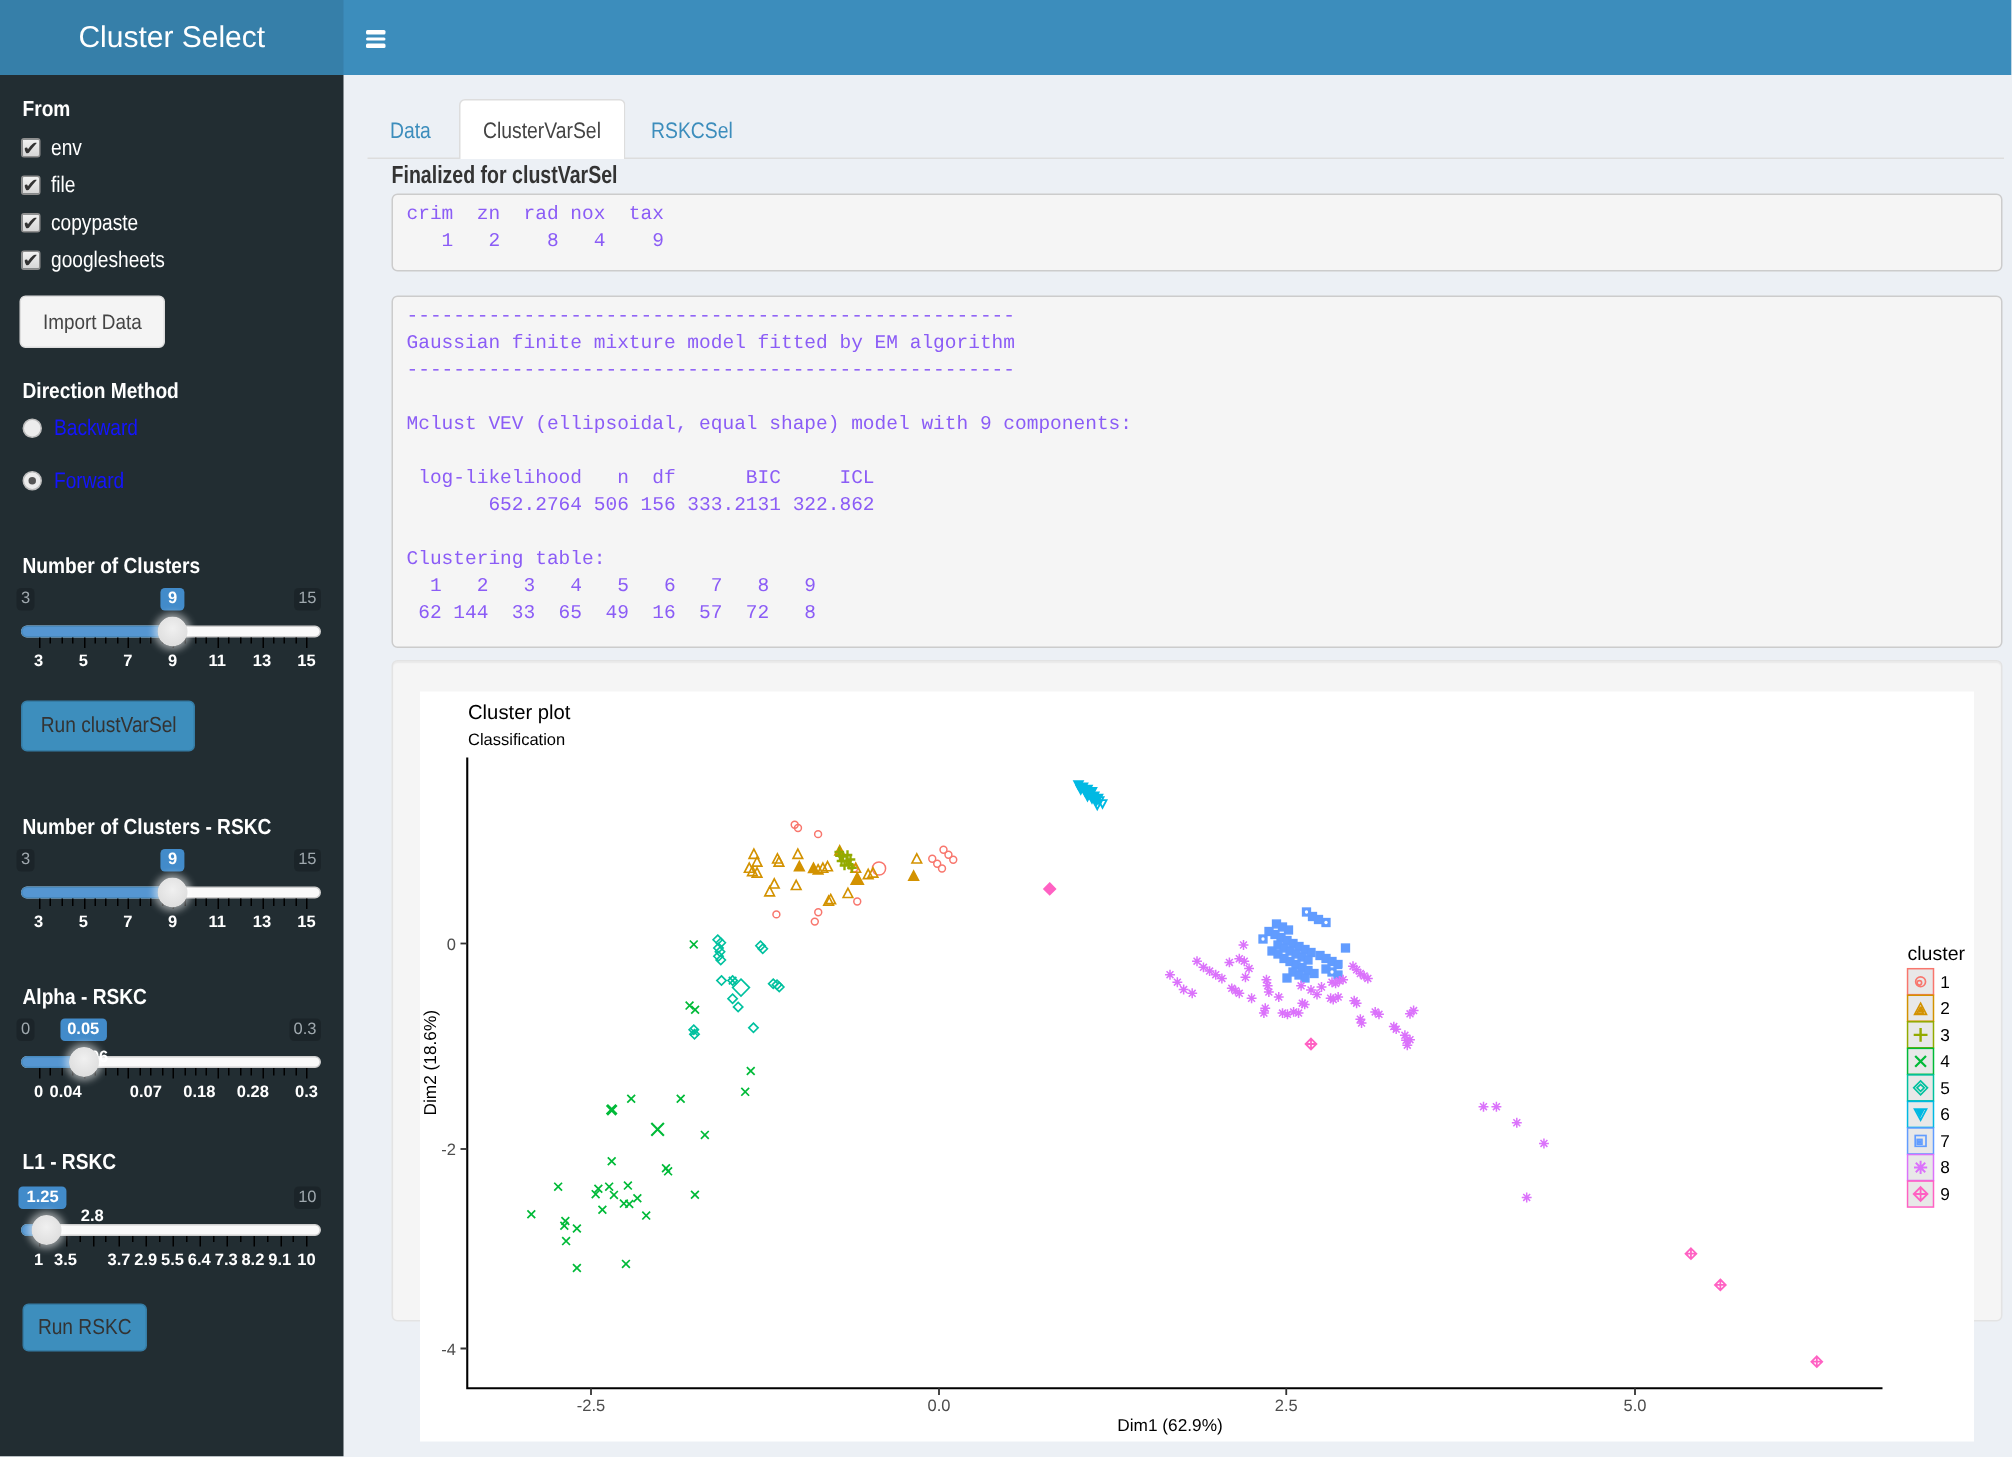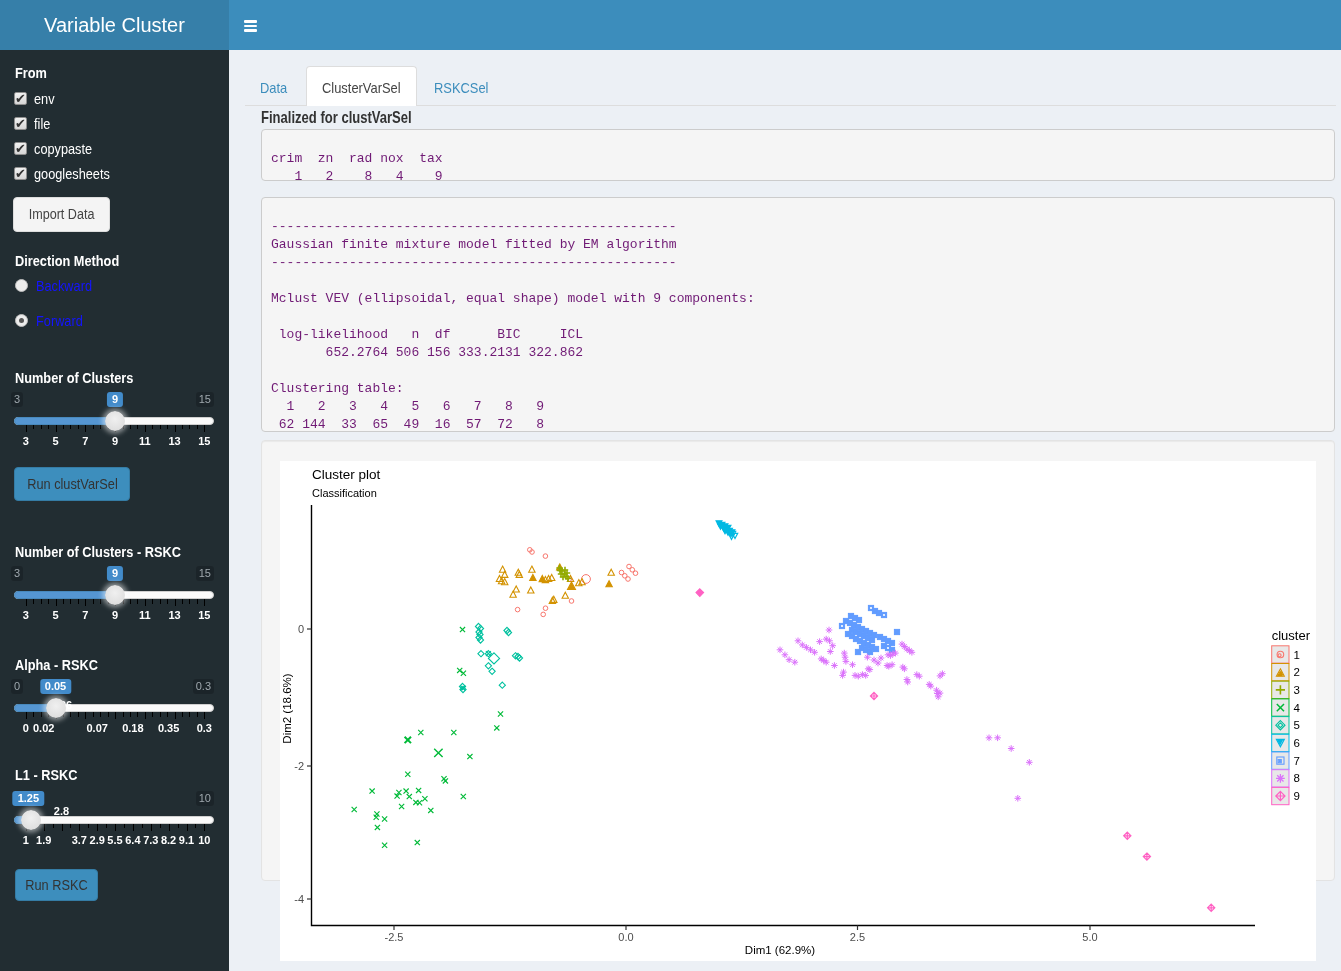--- a/index.html
+++ b/index.html
@@ -8,26 +8,26 @@
 .cbx{position:absolute;width:13px;height:13px;border:1px solid #8f8f8f;border-radius:2px;
  background:linear-gradient(#f2f2f2,#d6d6d6);color:#333;font-size:13px;line-height:12px;text-align:center}
 .wlab{position:absolute;color:#fff;font-size:15px;white-space:nowrap;transform:scaleX(0.85);transform-origin:0 50%}
 .blab{position:absolute;color:#1414ff;font-size:15px;white-space:nowrap;transform:scaleX(0.85);transform-origin:0 50%}
 .mm{position:absolute;color:#9fa8ae;font-size:11px;background:rgba(0,0,0,0.18);
  padding:0 3px;border-radius:3px;line-height:15px}
 .tip{position:absolute;color:#fff;font-size:11px;font-weight:bold;background:#428bca;
  padding:0 5px;border-radius:3px;line-height:15px}
 .gl{position:absolute;color:#fff;font-size:11px;font-weight:bold;transform:translateX(-50%);line-height:11px}
 pre.vb{position:absolute;background:#f5f5f5;border:1px solid #ccc;border-radius:4px;
- color:#701a75;font-family:"Liberation Mono",monospace;font-size:13px;line-height:18px;
- padding:20px 9px;white-space:pre}
+ color:#8b5cf6;font-family:"Liberation Mono",monospace;font-size:13px;line-height:18px;
+ padding:4px 9px;white-space:pre}
 </style></head><body>
 <div class="abs" style="left:0;top:0;width:1341px;height:50px;background:#3c8dbc"></div>
 <div class="abs" style="left:0;top:0;width:229px;height:50px;background:#367fa9"></div>
-<div class="abs" style="left:0;top:0;width:229px;height:50px;color:#fff;font-size:20px;text-align:center;line-height:50px">Variable Cluster</div>
+<div class="abs" style="left:0;top:0;width:229px;height:50px;color:#fff;font-size:20px;text-align:center;line-height:50px">Cluster Select</div>
 <div class="abs" style="left:243.5px;top:20.2px;width:13.5px;height:2.8px;background:#fff;border-radius:1px"></div>
 <div class="abs" style="left:243.5px;top:24.6px;width:13.5px;height:2.8px;background:#fff;border-radius:1px"></div>
 <div class="abs" style="left:243.5px;top:29.0px;width:13.5px;height:2.8px;background:#fff;border-radius:1px"></div>
 <div class="abs" style="left:0;top:50px;width:229px;height:921px;background:#222d32"></div>
 <div class="lbl" style="left:15px;top:65px">From</div>
 <div class="cbx" style="left:14px;top:91.9px">✔</div>
 <div class="wlab" style="left:34px;top:89.9px">env</div>
 <div class="cbx" style="left:14px;top:116.8px">✔</div>
 <div class="wlab" style="left:34px;top:114.8px">file</div>
 <div class="cbx" style="left:14px;top:141.7px">✔</div>
@@ -145,25 +145,25 @@
 <div class="abs" style="left:144.8px;top:712.3px;width:1px;height:7px;background:#000"></div>
 <div class="abs" style="left:152.2px;top:712.3px;width:1px;height:4.5px;background:#000"></div>
 <div class="abs" style="left:159.7px;top:712.3px;width:1px;height:4.5px;background:#000"></div>
 <div class="abs" style="left:167.1px;top:712.3px;width:1px;height:4.5px;background:#000"></div>
 <div class="abs" style="left:174.6px;top:712.3px;width:1px;height:7px;background:#000"></div>
 <div class="abs" style="left:182.0px;top:712.3px;width:1px;height:4.5px;background:#000"></div>
 <div class="abs" style="left:189.4px;top:712.3px;width:1px;height:4.5px;background:#000"></div>
 <div class="abs" style="left:196.9px;top:712.3px;width:1px;height:4.5px;background:#000"></div>
 <div class="abs" style="left:204.3px;top:712.3px;width:1px;height:7px;background:#000"></div>
 <div class="gl" style="left:25.8px;top:723.3px">0</div>
-<div class="gl" style="left:43.7px;top:723.3px">0.02</div>
+<div class="gl" style="left:43.7px;top:723.3px">0.04</div>
 <div class="gl" style="left:61.5px;top:700px">0.06</div>
 <div class="gl" style="left:97.2px;top:723.3px">0.07</div>
 <div class="gl" style="left:132.9px;top:723.3px">0.18</div>
-<div class="gl" style="left:168.6px;top:723.3px">0.35</div>
+<div class="gl" style="left:168.6px;top:723.3px">0.28</div>
 <div class="gl" style="left:204.3px;top:723.3px">0.3</div>
 <div class="abs" style="left:45.5px;top:698.0px;width:20px;height:20px;border-radius:50%;background:radial-gradient(circle at 50% 40%,#f0f0f0,#d8d8d8);box-shadow:0 0 5px 2.5px rgba(255,255,255,0.5)"></div>
 <div class="lbl" style="left:15px;top:767px">L1 - RSKC</div>
 <div class="mm" style="left:auto;right:1127px;top:790.5px">10</div>
 <div class="tip" style="left:28.4px;top:790.5px;transform:translateX(-50%)">1.25</div>
 <div class="abs" style="left:14.0px;top:815.5px;width:199.5px;height:8px;background:#fafafa;border:1px solid #cfcfcf;border-radius:4px"></div>
 <div class="abs" style="left:14.0px;top:815.5px;width:16.8px;height:8px;background:#5596D2;border:1px solid #4889bd;border-radius:4px 0 0 4px"></div>
 <div class="abs" style="left:25.8px;top:823.8px;width:1px;height:7px;background:#000"></div>
 <div class="abs" style="left:34.7px;top:823.8px;width:1px;height:4.5px;background:#000"></div>
 <div class="abs" style="left:43.7px;top:823.8px;width:1px;height:7px;background:#000"></div>
@@ -179,21 +179,21 @@
 <div class="abs" style="left:132.9px;top:823.8px;width:1px;height:7px;background:#000"></div>
 <div class="abs" style="left:141.8px;top:823.8px;width:1px;height:4.5px;background:#000"></div>
 <div class="abs" style="left:150.8px;top:823.8px;width:1px;height:7px;background:#000"></div>
 <div class="abs" style="left:159.7px;top:823.8px;width:1px;height:4.5px;background:#000"></div>
 <div class="abs" style="left:168.6px;top:823.8px;width:1px;height:7px;background:#000"></div>
 <div class="abs" style="left:177.5px;top:823.8px;width:1px;height:4.5px;background:#000"></div>
 <div class="abs" style="left:186.5px;top:823.8px;width:1px;height:7px;background:#000"></div>
 <div class="abs" style="left:195.4px;top:823.8px;width:1px;height:4.5px;background:#000"></div>
 <div class="abs" style="left:204.3px;top:823.8px;width:1px;height:7px;background:#000"></div>
 <div class="gl" style="left:25.8px;top:834.8px">1</div>
-<div class="gl" style="left:43.7px;top:834.8px">1.9</div>
+<div class="gl" style="left:43.7px;top:834.8px">3.5</div>
 <div class="gl" style="left:61.5px;top:806px">2.8</div>
 <div class="gl" style="left:79.3px;top:834.8px">3.7</div>
 <div class="gl" style="left:97.2px;top:834.8px">2.9</div>
 <div class="gl" style="left:115.0px;top:834.8px">5.5</div>
 <div class="gl" style="left:132.9px;top:834.8px">6.4</div>
 <div class="gl" style="left:150.8px;top:834.8px">7.3</div>
 <div class="gl" style="left:168.6px;top:834.8px">8.2</div>
 <div class="gl" style="left:186.5px;top:834.8px">9.1</div>
 <div class="gl" style="left:204.3px;top:834.8px">10</div>
 <div class="abs" style="left:20.8px;top:809.5px;width:20px;height:20px;border-radius:50%;background:radial-gradient(circle at 50% 40%,#f0f0f0,#d8d8d8);box-shadow:0 0 5px 2.5px rgba(255,255,255,0.5)"></div>

